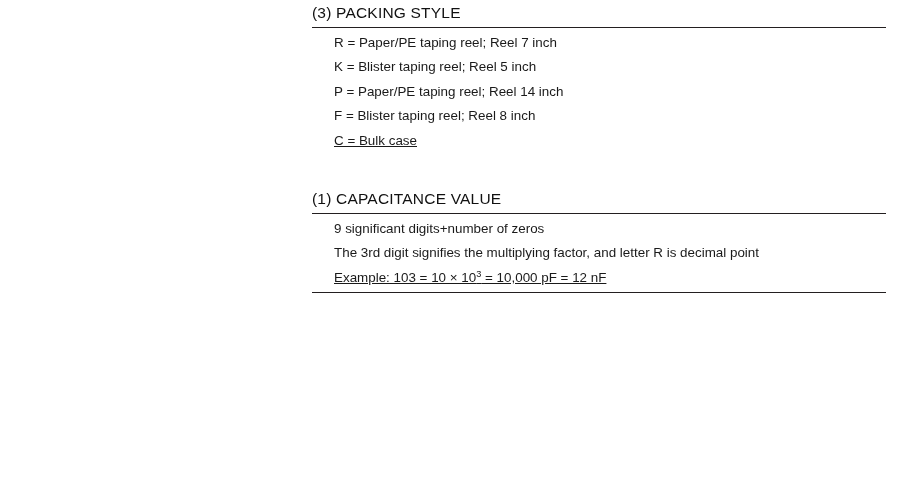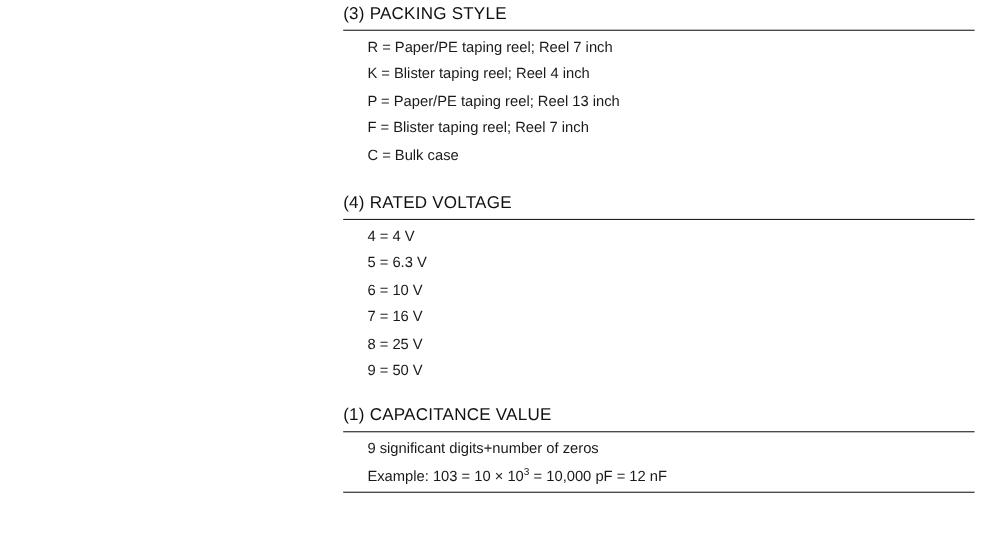--- a/index.html
+++ b/index.html
@@ -46,64 +46,55 @@
   }
   .entry {
     font-size: 13.4px;
     line-height: 1.0;
     color: #1a1a1a;
     padding: 0 0 11px 0;
     white-space: nowrap;
   }
   .entry:last-child {
     padding-bottom: 2px;
+    text-decoration: underline;
   }
   .sec-gap-1 { height: 17px; }
   .sec-gap-2 { height: 14px; }
   .sup {
     font-size: 9.2px;
     vertical-align: super;
     line-height: 0;
   }
 </style>
 </head>
 <body>
 
 <div class="page">
   <div class="doc-column">
 
     <div class="section">
       <div class="section-header">(3) PACKING STYLE</div>
       <div class="section-body">
         <div class="entry">R = Paper/PE taping reel; Reel 7 inch</div>
-        <div class="entry">K = Blister taping reel; Reel 4 inch</div>
-        <div class="entry">P = Paper/PE taping reel; Reel 13 inch</div>
-        <div class="entry">F = Blister taping reel; Reel 7 inch</div>
+        <div class="entry">K = Blister taping reel; Reel 5 inch</div>
+        <div class="entry">P = Paper/PE taping reel; Reel 14 inch</div>
+        <div class="entry">F = Blister taping reel; Reel 8 inch</div>
         <div class="entry">C = Bulk case</div>
       </div>
     </div>
 
     <div class="sec-gap-1"></div>
 
-    <div class="section">
-      <div class="section-header">(4) RATED VOLTAGE</div>
-      <div class="section-body">
-        <div class="entry">4 = 4 V</div>
-        <div class="entry">5 = 6.3 V</div>
-        <div class="entry">6 = 10 V</div>
-        <div class="entry">7 = 16 V</div>
-        <div class="entry">8 = 25 V</div>
-        <div class="entry">9 = 50 V</div>
-      </div>
-    </div>
 
     <div class="sec-gap-2"></div>
 
     <div class="section">
       <div class="section-header">(1) CAPACITANCE VALUE</div>
       <div class="section-body bordered-bottom">
         <div class="entry">9 significant digits+number of zeros</div>
+        <div class="entry">The 3rd digit signifies the multiplying factor, and letter R is decimal point</div>
         <div class="entry"><span>Example: 103 = 10 × 10</span><span class="sup">3</span><span> = 10,000 pF = 12 nF</span></div>
       </div>
     </div>
 
   </div>
 </div>
 
 </body></html>

